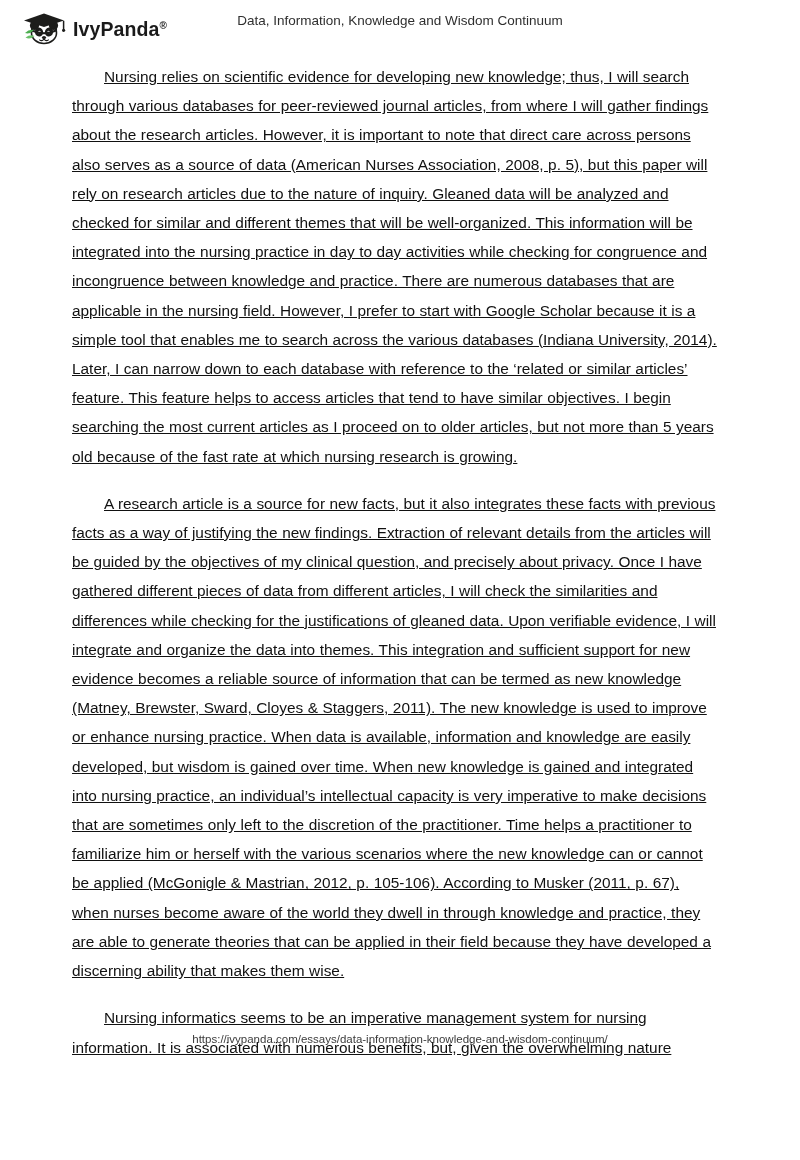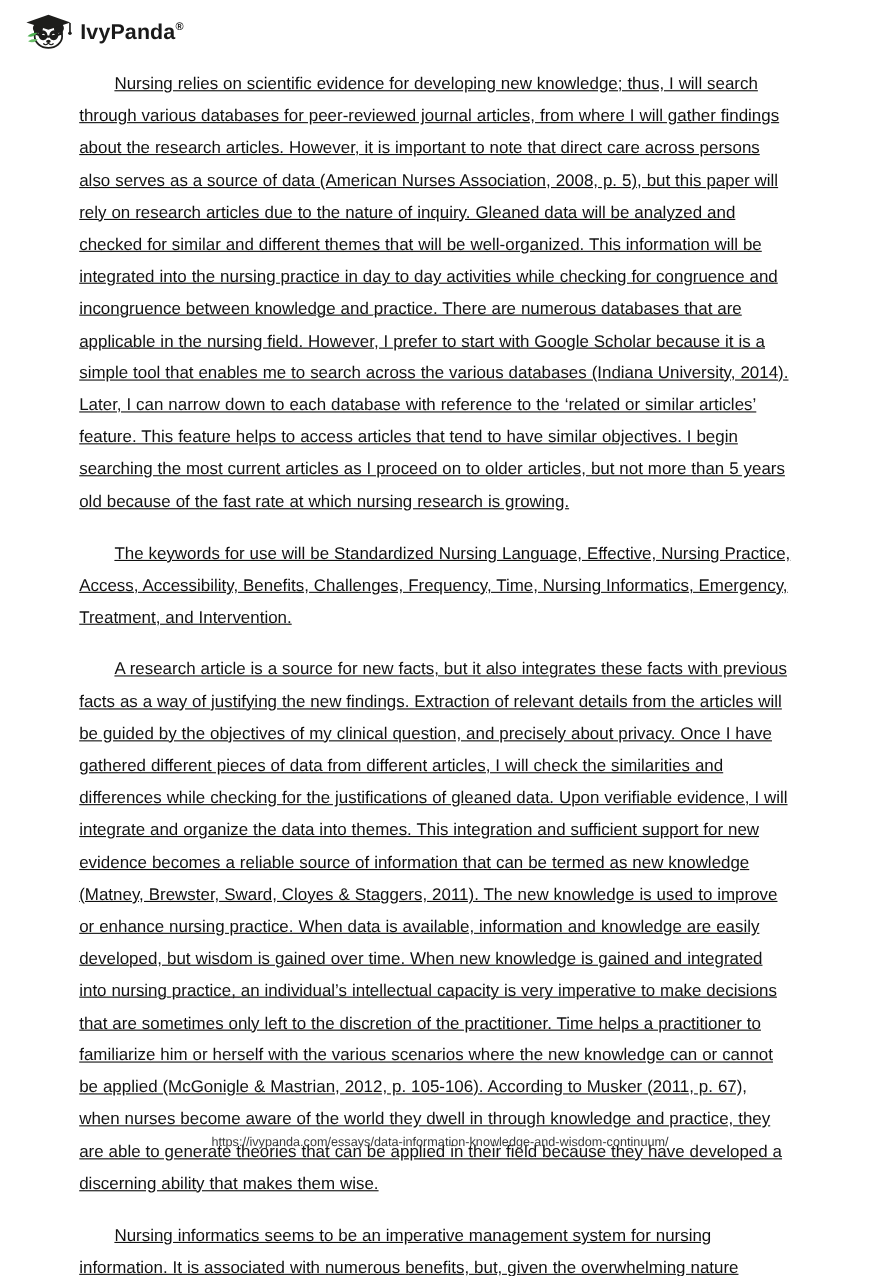--- a/index.html
+++ b/index.html
@@ -129,24 +129,24 @@
           <path d="M41.6 8.8 L41.6 17.5" stroke="#1d1d1b" stroke-width="1.5"></path>
           <circle cx="41.6" cy="18.3" r="1.6" fill="#1d1d1b"></circle>
 
           <path d="M3 21 q4 -4 9 -3 q-4 4.5 -9 3 Z" fill="#4caf50"></path>
           <path d="M3.5 25.5 q4.5 -3.2 9 -1.6 q-4.4 4 -9 1.6 Z" fill="#6abf69"></path>
         </svg>
       </span>
       <span class="brand-name"><span>IvyPanda</span><span class="reg">®</span></span>
     </a>
 
+    <div class="doc-title">Data, Information, Knowledge and Wisdom Continuum</div>
   </div>
 
   <div class="content">
     <p class="para">Nursing relies on scientific evidence for developing new knowledge; thus, I will search through various databases for peer-reviewed journal articles, from where I will gather findings about the research articles. However, it is important to note that direct care across persons also serves as a source of data (American Nurses Association, 2008, p. 5), but this paper will rely on research articles due to the nature of inquiry. Gleaned data will be analyzed and checked for similar and different themes that will be well-organized. This information will be integrated into the nursing practice in day to day activities while checking for congruence and incongruence between knowledge and practice. There are numerous databases that are applicable in the nursing field. However, I prefer to start with Google Scholar because it is a simple tool that enables me to search across the various databases (Indiana University, 2014). Later, I can narrow down to each database with reference to the ‘related or similar articles’ feature. This feature helps to access articles that tend to have similar objectives. I begin searching the most current articles as I proceed on to older articles, but not more than 5 years old because of the fast rate at which nursing research is growing.</p>
-    <p class="para">The keywords for use will be Standardized Nursing Language, Effective, Nursing Practice, Access, Accessibility, Benefits, Challenges, Frequency, Time, Nursing Informatics, Emergency, Treatment, and Intervention.</p>
     <p class="para">A research article is a source for new facts, but it also integrates these facts with previous facts as a way of justifying the new findings. Extraction of relevant details from the articles will be guided by the objectives of my clinical question, and precisely about privacy. Once I have gathered different pieces of data from different articles, I will check the similarities and differences while checking for the justifications of gleaned data. Upon verifiable evidence, I will integrate and organize the data into themes. This integration and sufficient support for new evidence becomes a reliable source of information that can be termed as new knowledge (Matney, Brewster, Sward, Cloyes &amp; Staggers, 2011). The new knowledge is used to improve or enhance nursing practice. When data is available, information and knowledge are easily developed, but wisdom is gained over time. When new knowledge is gained and integrated into nursing practice, an individual’s intellectual capacity is very imperative to make decisions that are sometimes only left to the discretion of the practitioner. Time helps a practitioner to familiarize him or herself with the various scenarios where the new knowledge can or cannot be applied (McGonigle &amp; Mastrian, 2012, p. 105-106). According to Musker (2011, p. 67), when nurses become aware of the world they dwell in through knowledge and practice, they are able to generate theories that can be applied in their field because they have developed a discerning ability that makes them wise.</p>
     <p class="para">Nursing informatics seems to be an imperative management system for nursing information. It is associated with numerous benefits, but, given the overwhelming nature</p>
   </div>
 
   <div class="footer-url">https://ivypanda.com/essays/data-information-knowledge-and-wisdom-continuum/</div>
 
 </div>
 
 </body></html>

